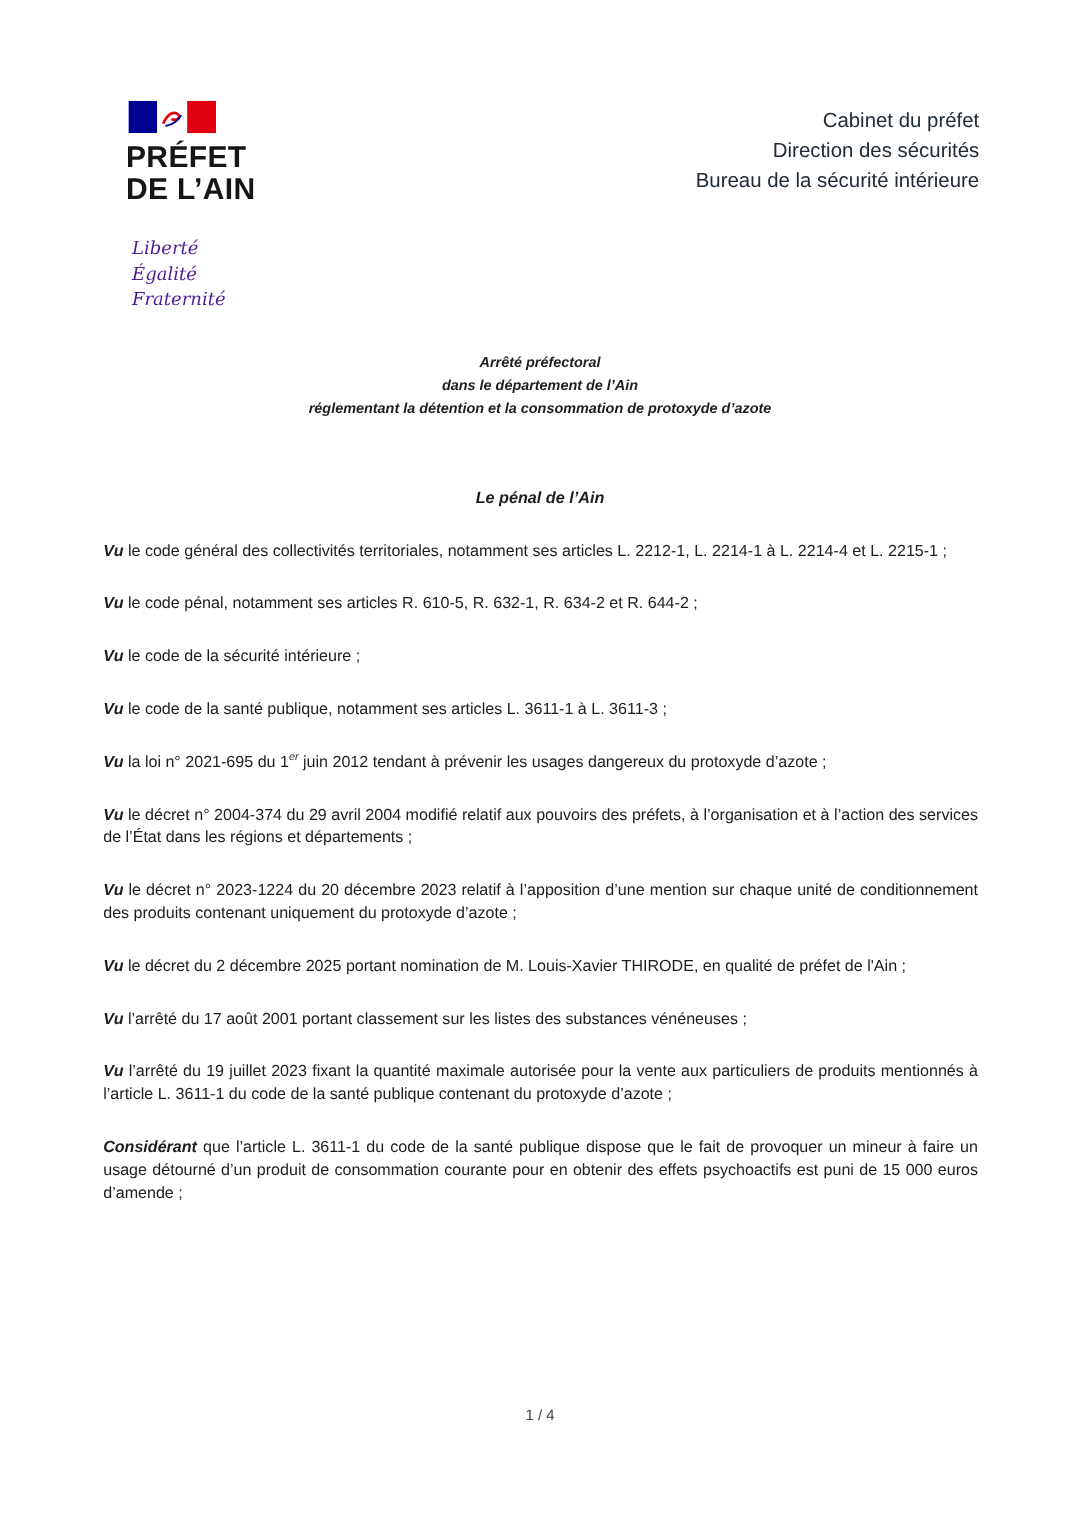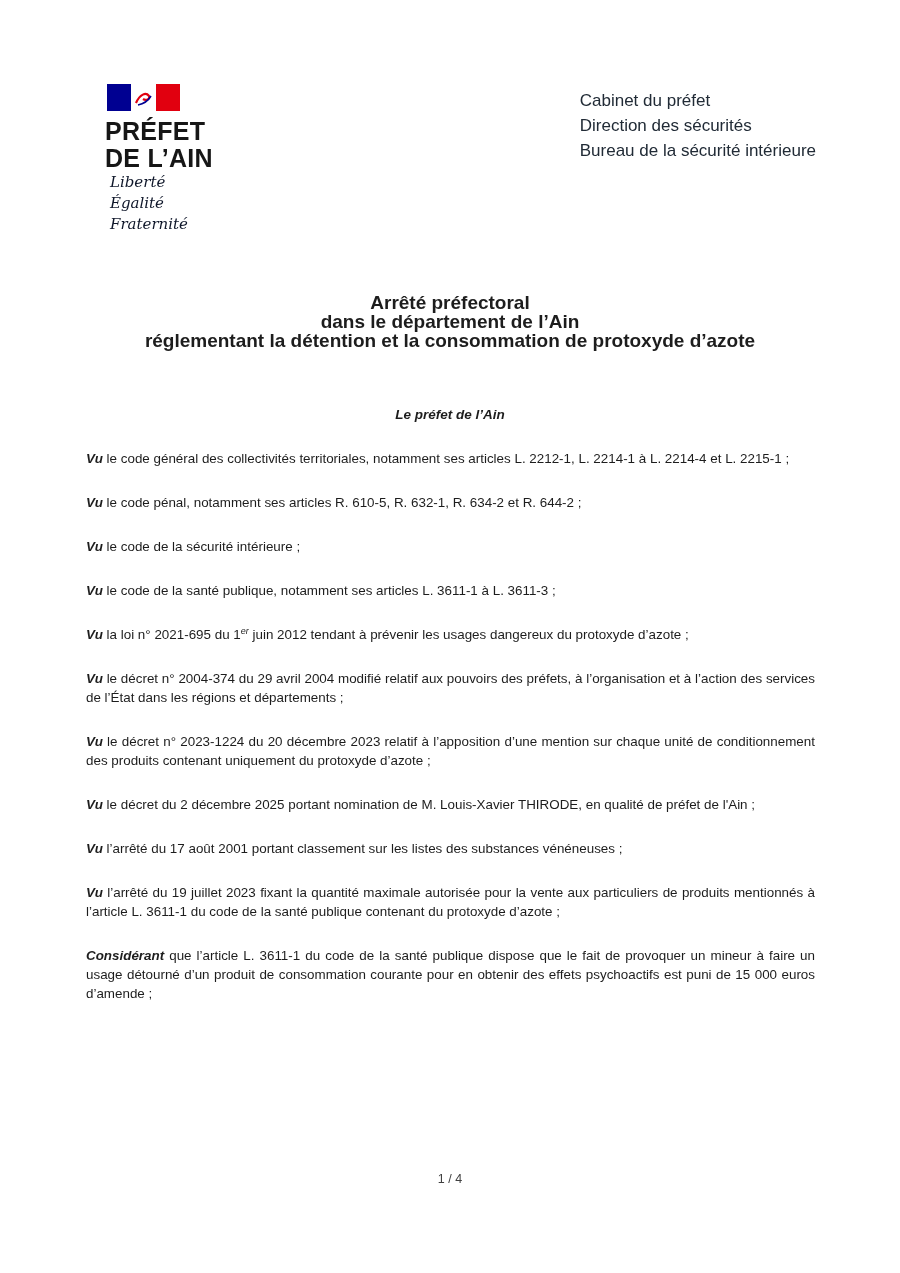--- a/index.html
+++ b/index.html
@@ -15,37 +15,38 @@
 
   
   .logo-block { position:absolute; left:105px; top:84px; }
   .flag { display:block; margin-left:2px; }
   .prefet-name {
     margin-top:7px;
     font-size:25px; font-weight:700; line-height:27px;
     letter-spacing:0.3px; color:#161616;
   }
   .motto {
-    margin-top:0; margin-left:5px;
+    margin-top:25px; margin-left:5px;
     font-family:"DejaVu Serif", serif; font-style:italic;
-    font-size:15px; line-height:21px; color:#0f172a;
+    font-size:15px; line-height:21px; color:#4c1d95;
   }
 
   .service-block {
     position:absolute; top:88px; right:84px;
+    text-align:right;
     font-size:17px; line-height:25px;
     color:#212b36;
   }
 
   
   .title-block {
     position:absolute; top:293px; left:0; width:100%;
     text-align:center;
-    font-weight:700; 
-    font-size:19px; line-height:19px;
+    font-weight:700; font-style:italic;
+    font-size:12px; line-height:19px;
     color:#1d1d1d;
   }
   .subtitle {
     position:absolute; top:407px; left:0; width:100%;
     text-align:center;
     font-weight:700; font-style:italic;
     font-size:13.5px;
     color:#1d1d1d;
   }
 
@@ -95,21 +96,21 @@
   <div>Direction des sécurités</div>
   <div>Bureau de la sécurité intérieure</div>
 </div>
 
 <div class="title-block">
   <div>Arrêté préfectoral</div>
   <div>dans le département de l’Ain</div>
   <div>réglementant la détention et la consommation de protoxyde d’azote</div>
 </div>
 
-<div class="subtitle">Le préfet de l’Ain</div>
+<div class="subtitle">Le pénal de l’Ain</div>
 
 <main>
   <p><span class="lead">Vu</span><span> le code général des collectivités territoriales, notamment ses articles L. 2212-1, L. 2214-1 à L. 2214-4 et L. 2215-1 ;</span><sup></sup><span></span></p>
   <p><span class="lead">Vu</span><span> le code pénal, notamment ses articles R. 610-5, R. 632-1, R. 634-2 et R. 644-2 ;</span><sup></sup><span></span></p>
   <p><span class="lead">Vu</span><span> le code de la sécurité intérieure ;</span><sup></sup><span></span></p>
   <p><span class="lead">Vu</span><span> le code de la santé publique, notamment ses articles L. 3611-1 à L. 3611-3 ;</span><sup></sup><span></span></p>
   <p><span class="lead">Vu</span><span> la loi n° 2021-695 du 1</span><sup>er</sup><span> juin 2012 tendant à prévenir les usages dangereux du protoxyde d’azote ;</span></p>
   <p><span class="lead">Vu</span><span> le décret n° 2004-374 du 29 avril 2004 modifié relatif aux pouvoirs des préfets, à l’organisation et à l’action des services de l’État dans les régions et départements ;</span><sup></sup><span></span></p>
   <p><span class="lead">Vu</span><span> le décret n° 2023-1224 du 20 décembre 2023 relatif à l’apposition d’une mention sur chaque unité de conditionnement des produits contenant uniquement du protoxyde d’azote ;</span><sup></sup><span></span></p>
   <p><span class="lead">Vu</span><span> le décret du 2 décembre 2025 portant nomination de M. Louis-Xavier THIRODE, en qualité de préfet de l'Ain ;</span><sup></sup><span></span></p>

